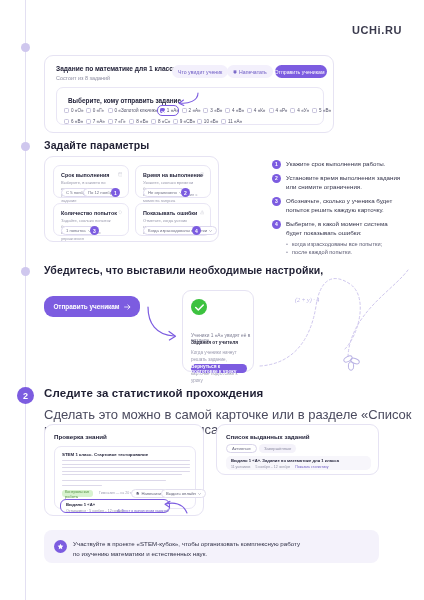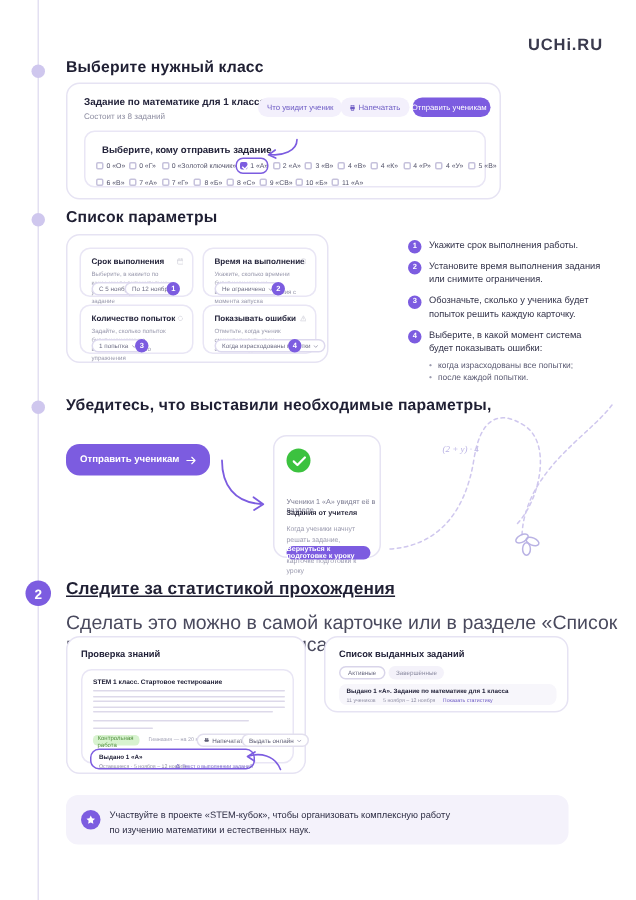--- a/index.html
+++ b/index.html
@@ -30,21 +30,21 @@
     position: absolute; left: 17px; width: 17px; height: 17px; border-radius: 50%;
     background: #7c5ce0; color: #fff; font-size: 9px; font-weight: 700;
     display: flex; align-items: center; justify-content: center;
   }
 
   
   .sec-h {
     position: absolute; left: 44px;
     font-size: 10.5px; font-weight: 600; color: #1f1f33; letter-spacing: .1px;
   }
-  .sec-h.big { font-size: 11.5px; font-weight: 700; text-decoration: underline; }
+  .sec-h.big { font-size: 11.5px; font-weight: 700; }
   .sec-sub { position: absolute; left: 44px; font-size: 13px; color: #4a4a5e; }
 
   
   .card {
     position: absolute; background: #fff;
     border: 1px solid #e6e3f3; border-radius: 9px;
   }
   .inner-card {
     position: absolute; background: #fff;
     border: 1px solid #e9e6f5; border-radius: 7px;
@@ -176,21 +176,20 @@
 <div class="page">
 
   <div class="logo">UCHi.RU</div>
 
   <div class="rail"></div>
   <div class="rail-dot" style="top:43px;"></div>
   <div class="rail-dot" style="top:142px;"></div>
   <div class="rail-dot" style="top:267px;"></div>
   <div class="rail-num" style="top:387px;">2</div>
 
-  <div class="sec-h" style="top:39px;">Выберите нужный класс</div>
 
   <div class="card" style="left:44px; top:55px; width:290px; height:78px;">
     <div class="c1-title">Задание по математике для 1 класса</div>
     <div class="c1-sub">Состоит из 8 заданий</div>
 
     <div class="btn btn-ghost" style="left:127px; top:9px;">Что увидит ученик</div>
     <div class="btn btn-ghost2" style="left:182px; top:9px;">
       <svg width="4" height="4" viewBox="0 0 12 12">
           <rect x="3" y="1" width="6" height="3" fill="none" stroke="#6d5bc4" stroke-width="1.3"></rect>
           <rect x="1.5" y="4" width="9" height="4.5" rx="1" fill="#6d5bc4"></rect>
@@ -290,21 +289,21 @@
             <span>10 «Б»</span>
           </div>
           <div class="chip" style="left: 163.95px; top: 29px;">
             <span class="cb"></span>
             <span>11 «А»</span>
           </div>
         </div>
     </div>
   </div>
 
-  <div class="sec-h" style="top:139px;">Список параметры</div>
+  <div class="sec-h" style="top:139px;">Задайте параметры</div>
 
   <div class="card" style="left:44px; top:156px; width:175px; height:86px;">
     <div class="inner-card" style="left:8px; top:8px; width:76px; height:33px;">
       <div class="p-title">Срок выполнения</div>
       <div class="p-desc">Выберите, в какието по какое число включительно ученики смогут выполнять задание</div>
       <svg class="p-ico" width="4.5" height="4.5" viewBox="0 0 12 12">
           <rect x="1" y="2" width="10" height="9" rx="1.4" fill="none" stroke="#9a9aae" stroke-width="1.2"></rect>
           <path d="M1 4.6h10M3.6 1v2M8.4 1v2" stroke="#9a9aae" stroke-width="1.2" stroke-linecap="round"></path>
         </svg>
       <div class="p-pill" style="left:7px; top:22px;">С 5 ноября</div>
@@ -384,21 +383,21 @@
         <div>
           <div class="nl-txt">Выберите, в какой момент система будет показывать ошибки:</div>
           <div class="nl-bullets">
             <div class="nl-b">когда израсходованы все попытки;</div>
             <div class="nl-b">после каждой попытки.</div>
           </div>
         </div>
       </div>
     </div>
 
-  <div class="sec-h" style="top:264px;">Убедитесь, что выставили необходимые параметры,</div>
+  <div class="sec-h" style="top:264px;">Убедитесь, что выставили необходимые настройки,</div>
 
   <div class="send-btn" style="left:44px; top:296px; width:96px; height:21px;">
     <span>Отправить ученикам</span>
     <svg width="7" height="6" viewBox="0 0 12 10">
         <path d="M1 5h9M6.6 1.3L10.3 5l-3.7 3.7" fill="none" stroke="#fff" stroke-width="1.3" stroke-linecap="round" stroke-linejoin="round"></path>
       </svg>
   </div>
 
   <svg class="svg-abs" style="left:146px; top:305px;" width="34" height="40" viewBox="0 0 34 40">
     <path d="M2 2 C2 18, 10 30, 28 31" fill="none" stroke="#7c5ce0" stroke-width="1.2" stroke-linecap="round"></path>

